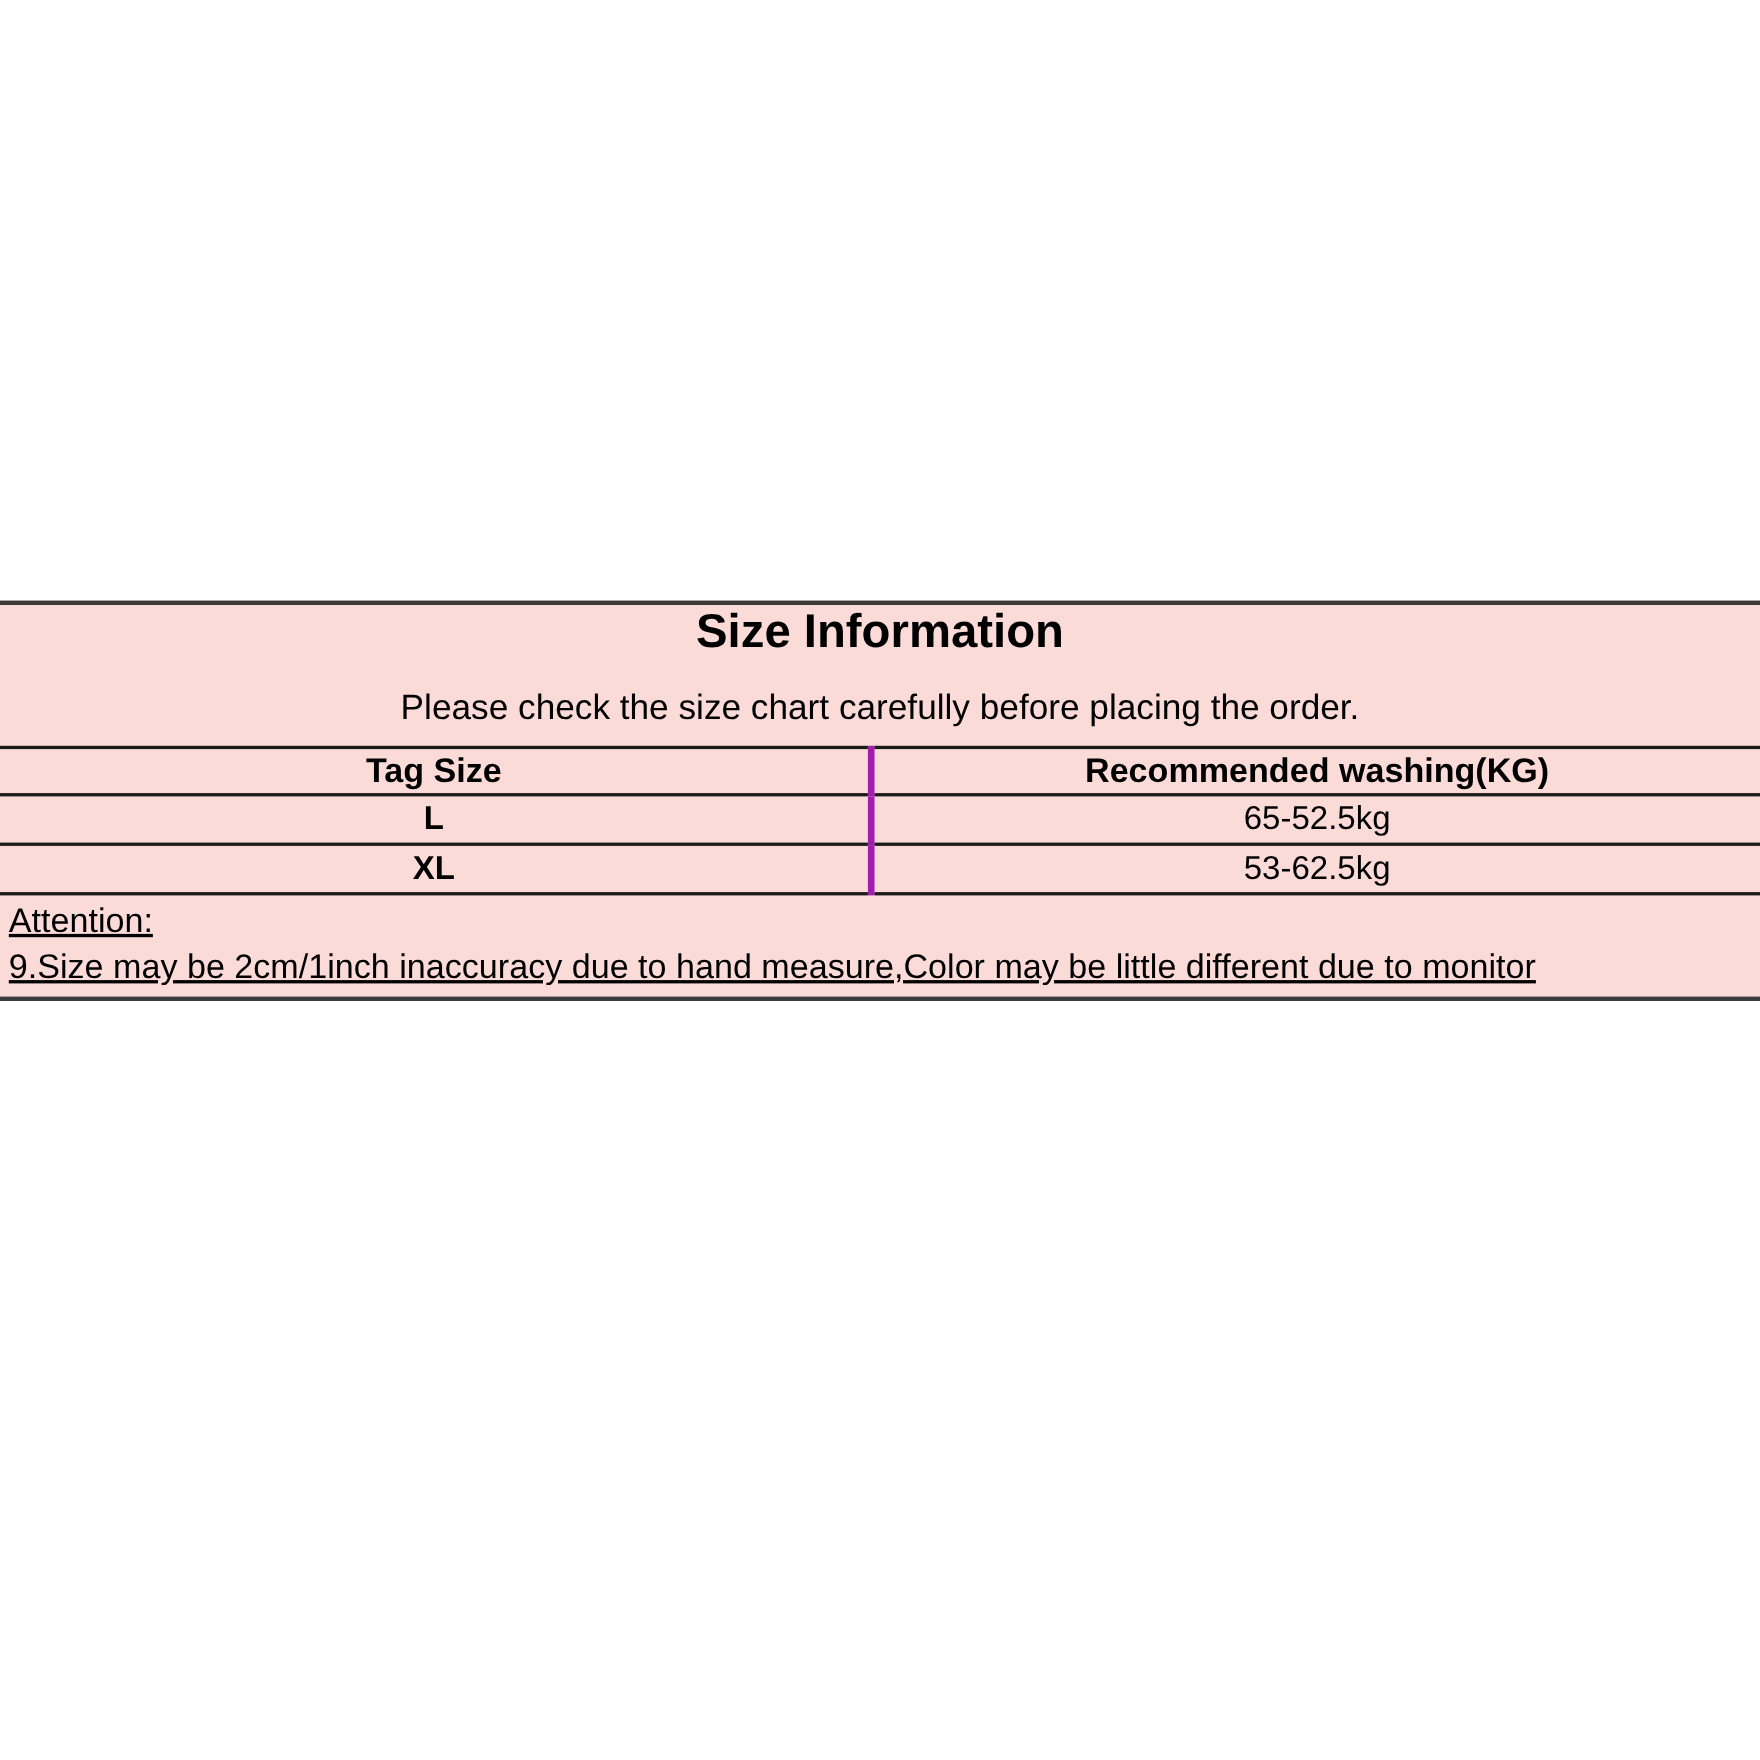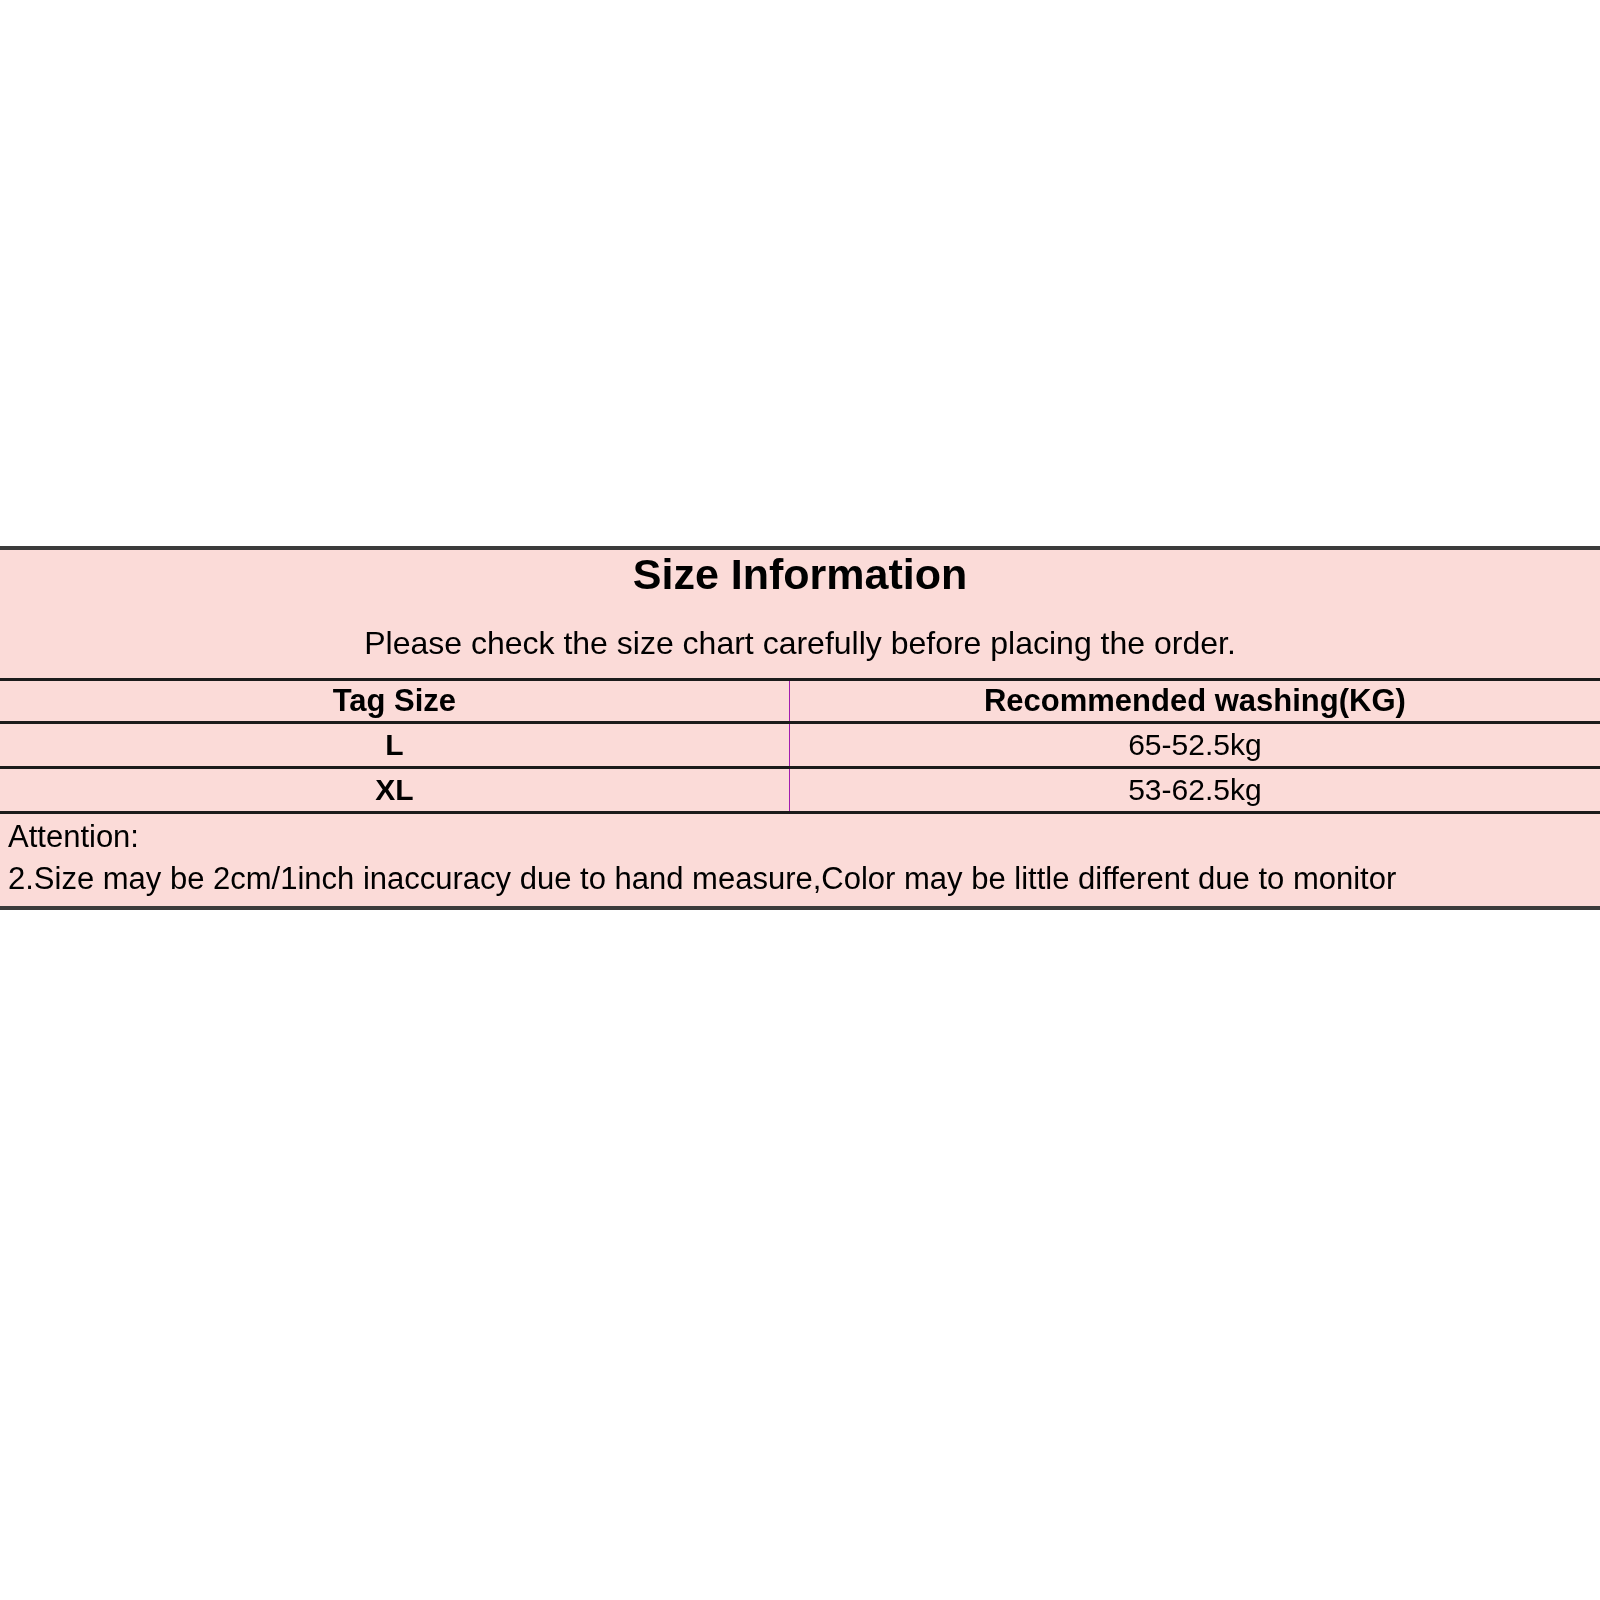--- a/index.html
+++ b/index.html
@@ -43,39 +43,40 @@
   }
   table.size-table td {
     border-top: 3px solid #1b1b1b;
     border-bottom: 3px solid #1b1b1b;
     text-align: center;
     vertical-align: middle;
     padding: 0;
   }
   table.size-table td.col-left {
     width: 49.3%;
-    border-right: 1px solid #a21caf;
+    border-right: 6px solid #a21caf;
     margin-left: 12px;
   }
   tr.header-row td {
     height: 40px;
     font-weight: bold;
     font-size: 31px;
   }
   tr.data-row td {
     height: 42px;
     font-size: 30px;
   }
   tr.data-row td.col-left {
     font-weight: bold;
   }
   .attention {
     font-size: 31px;
     line-height: 42px;
     padding: 2px 20px 6px 8px;
+    text-decoration: underline;
   }
   .attention div {
     white-space: pre-wrap;
   }
 </style>
 </head>
 <body>
 
 <div class="spacer-top"></div>
 
@@ -97,16 +98,16 @@
       </tr>
       <tr class="data-row">
         <td class="col-left">XL</td>
         <td class="col-right">53-62.5kg</td>
       </tr>
     </tbody>
   </table>
 
   <div class="attention">
     <div>Attention:</div>
-    <div>2.Size may be 2cm/1inch inaccuracy due to hand measure,Color may be little different due to monitor</div>
+    <div>9.Size may be 2cm/1inch inaccuracy due to hand measure,Color may be little different due to monitor</div>
   </div>
 
 </div>
 
 </body></html>

